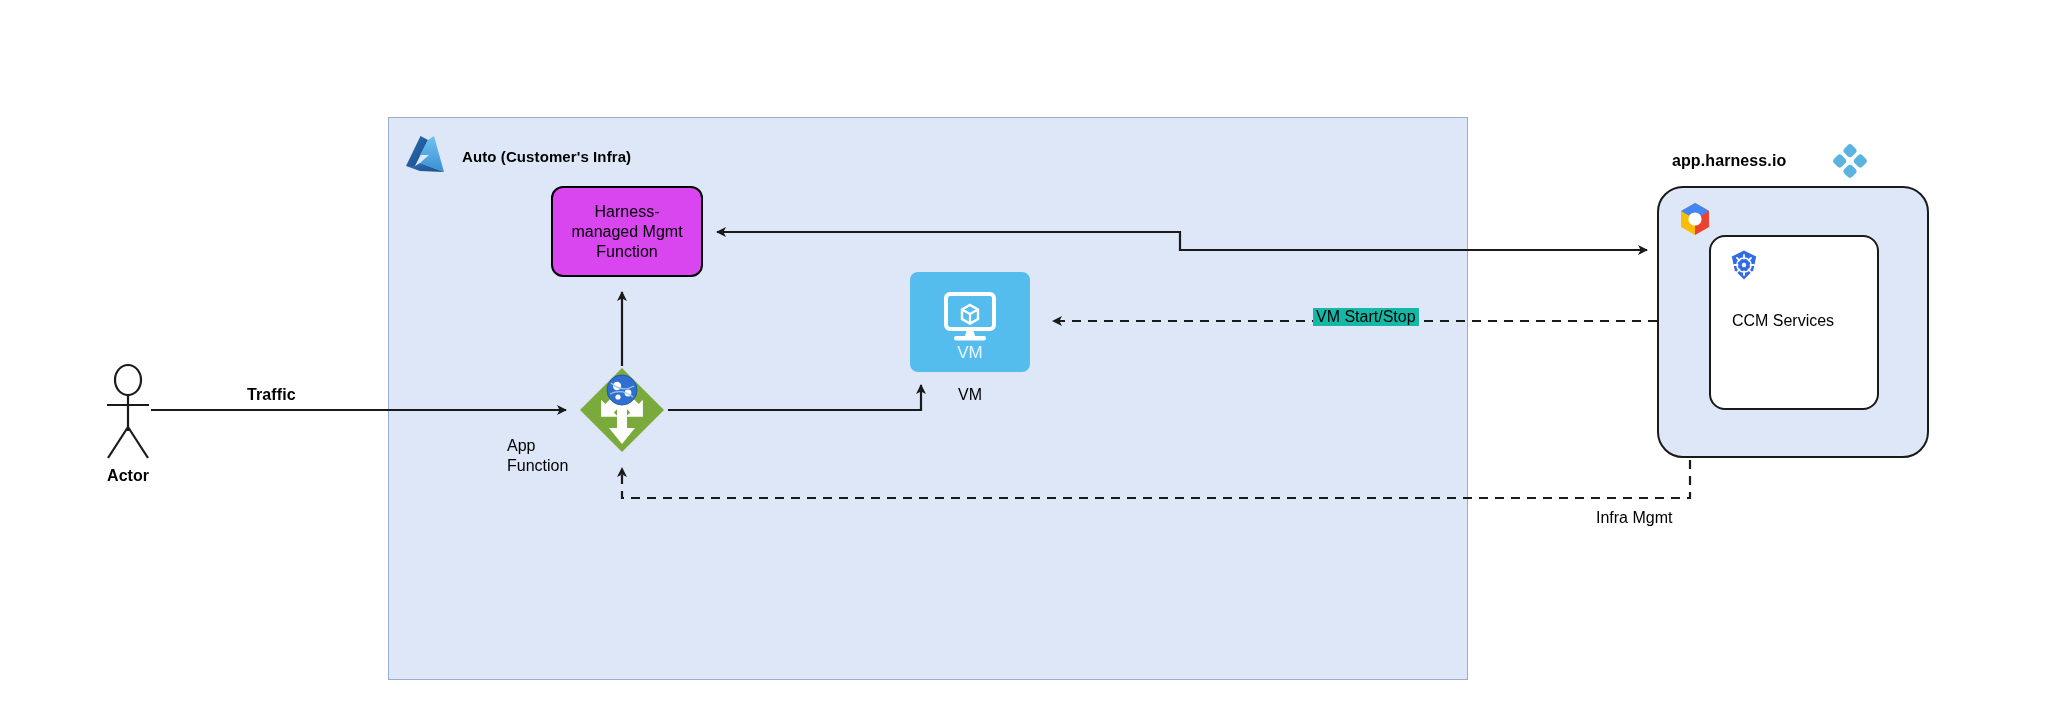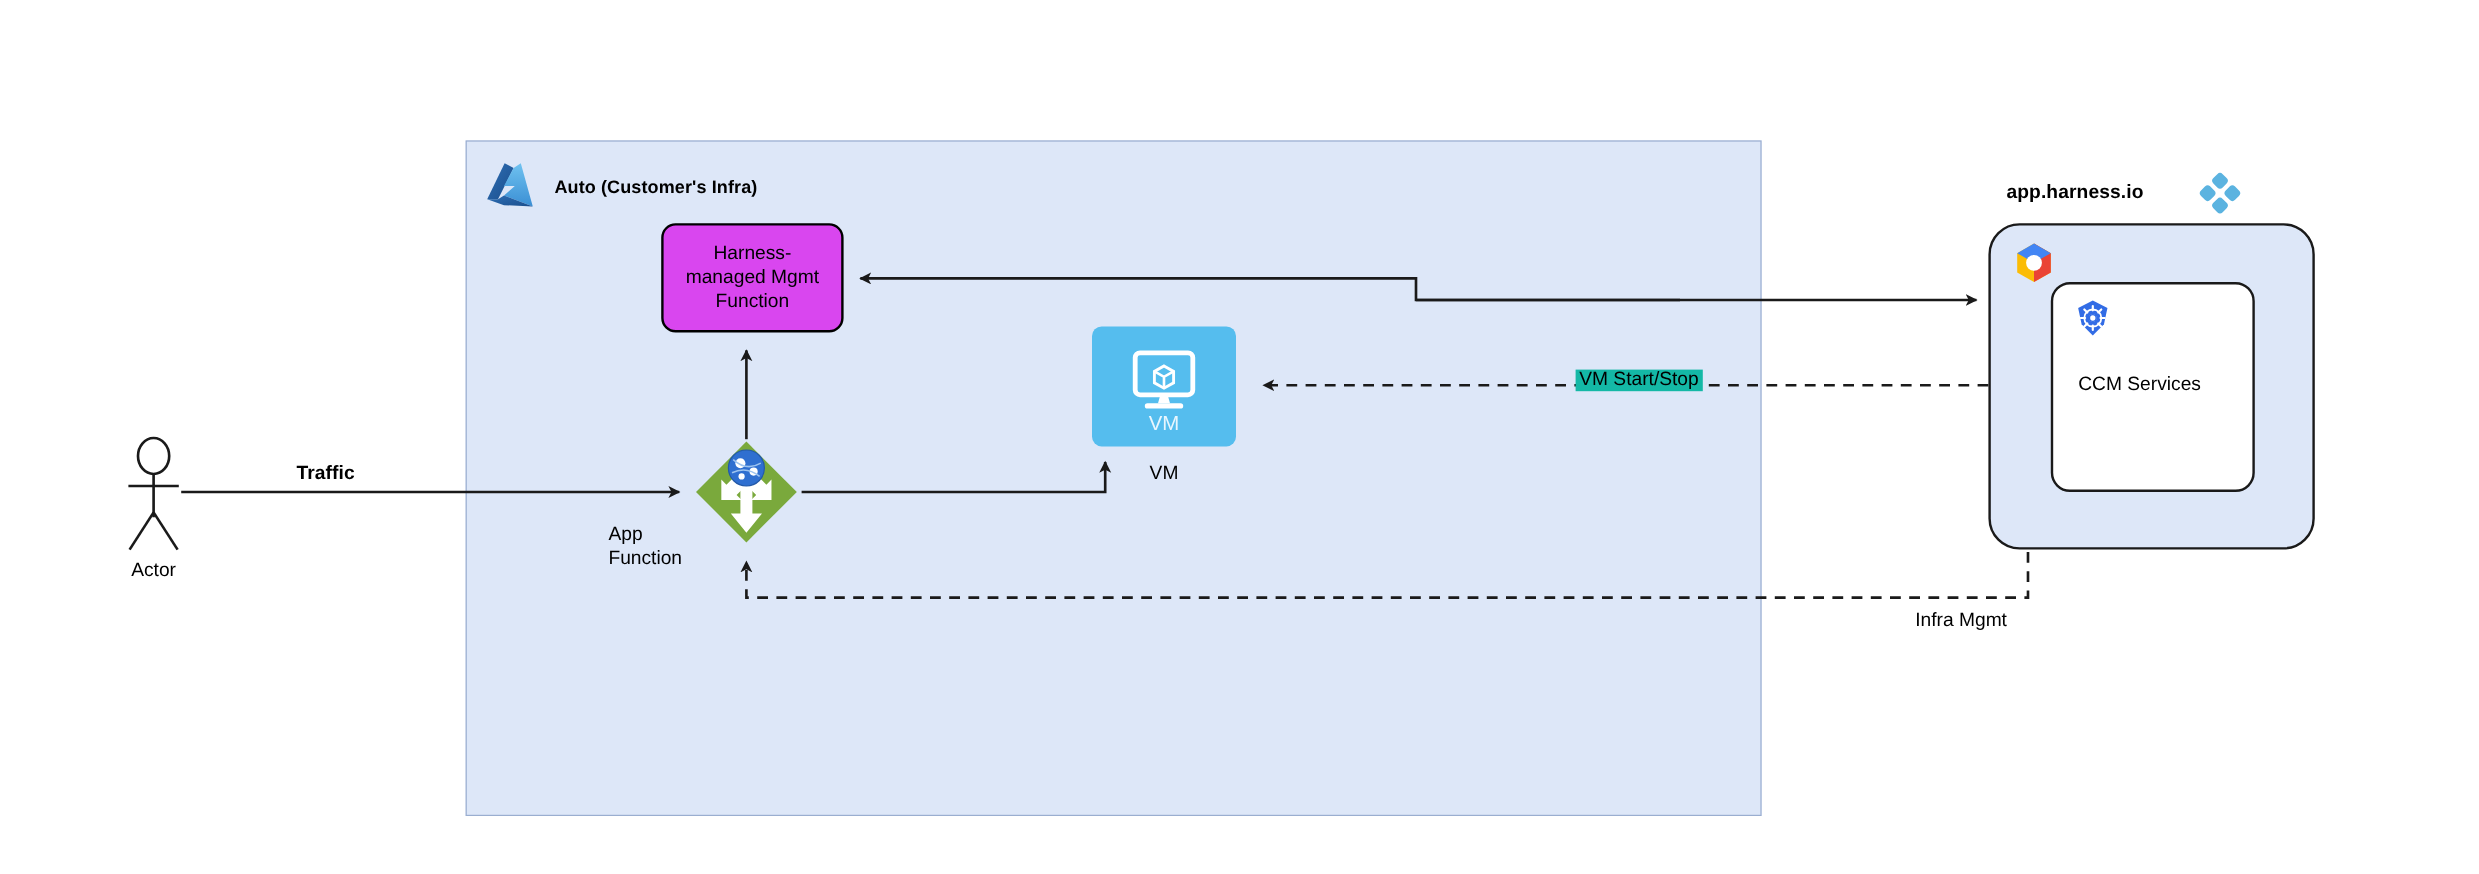--- a/index.html
+++ b/index.html
@@ -172,20 +172,21 @@
     top: 363px;
     width: 56px;
     height: 98px;
   }
   #actor-label {
     left: 88px;
     top: 467px;
     width: 80px;
     text-align: center;
     font-size: 16px;
+    font-weight: bold;
   }
 
   
   .edge-label {
     font-size: 16px;
     white-space: nowrap;
   }
   #traffic-label {
     left: 225px;
     top: 386px;

